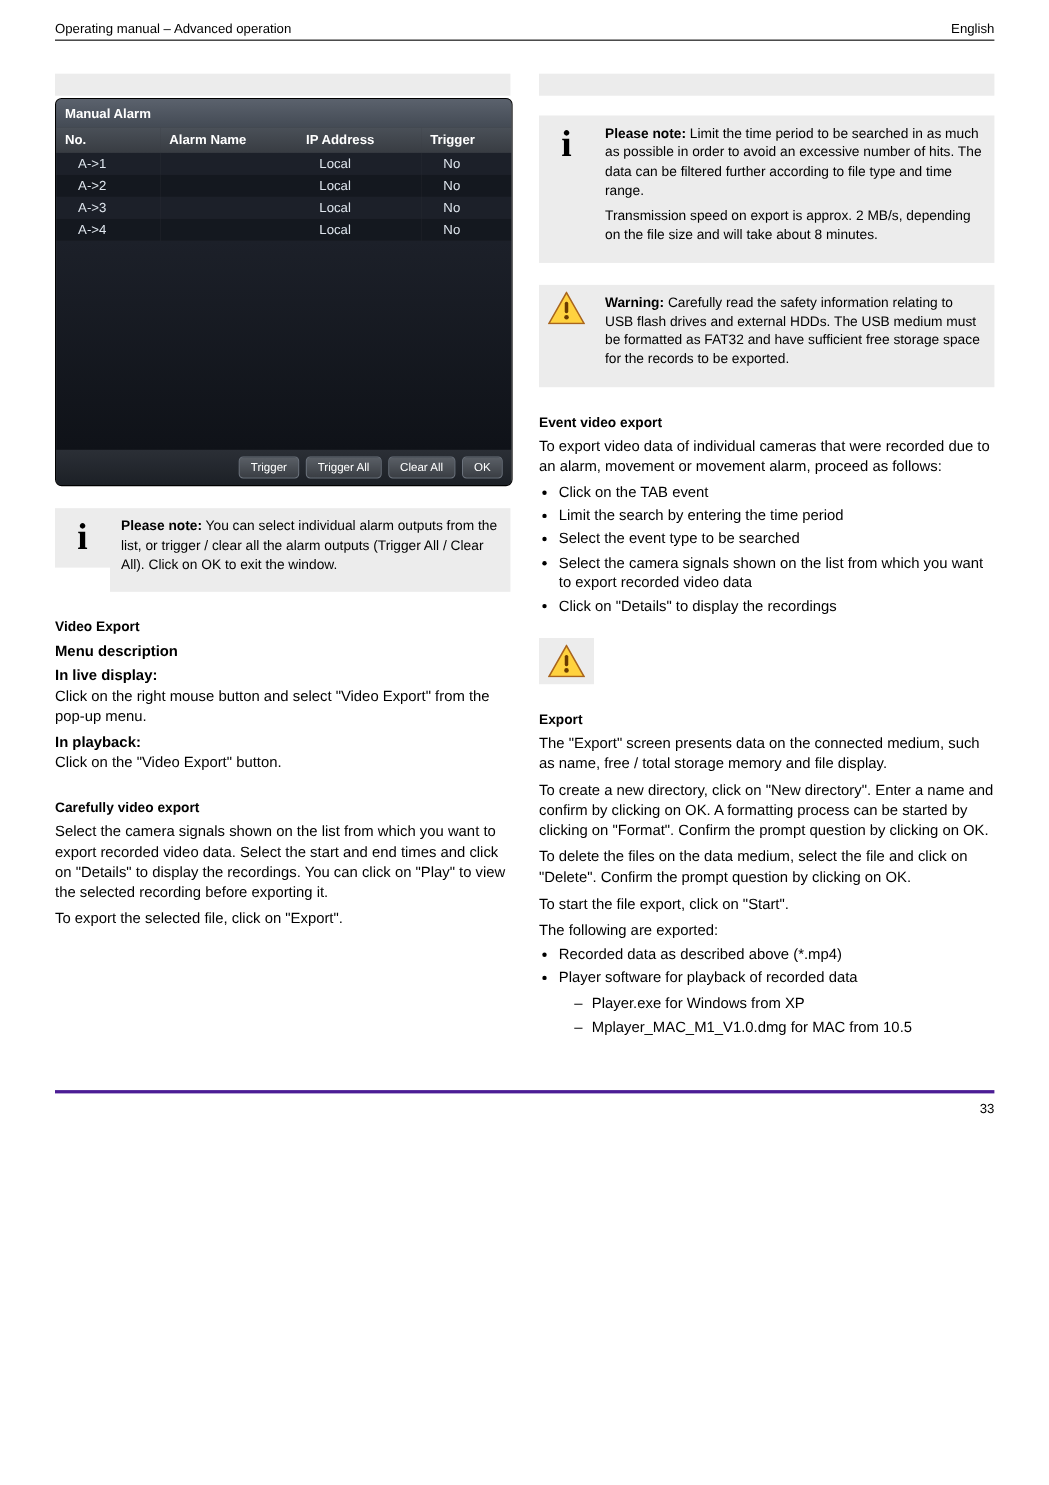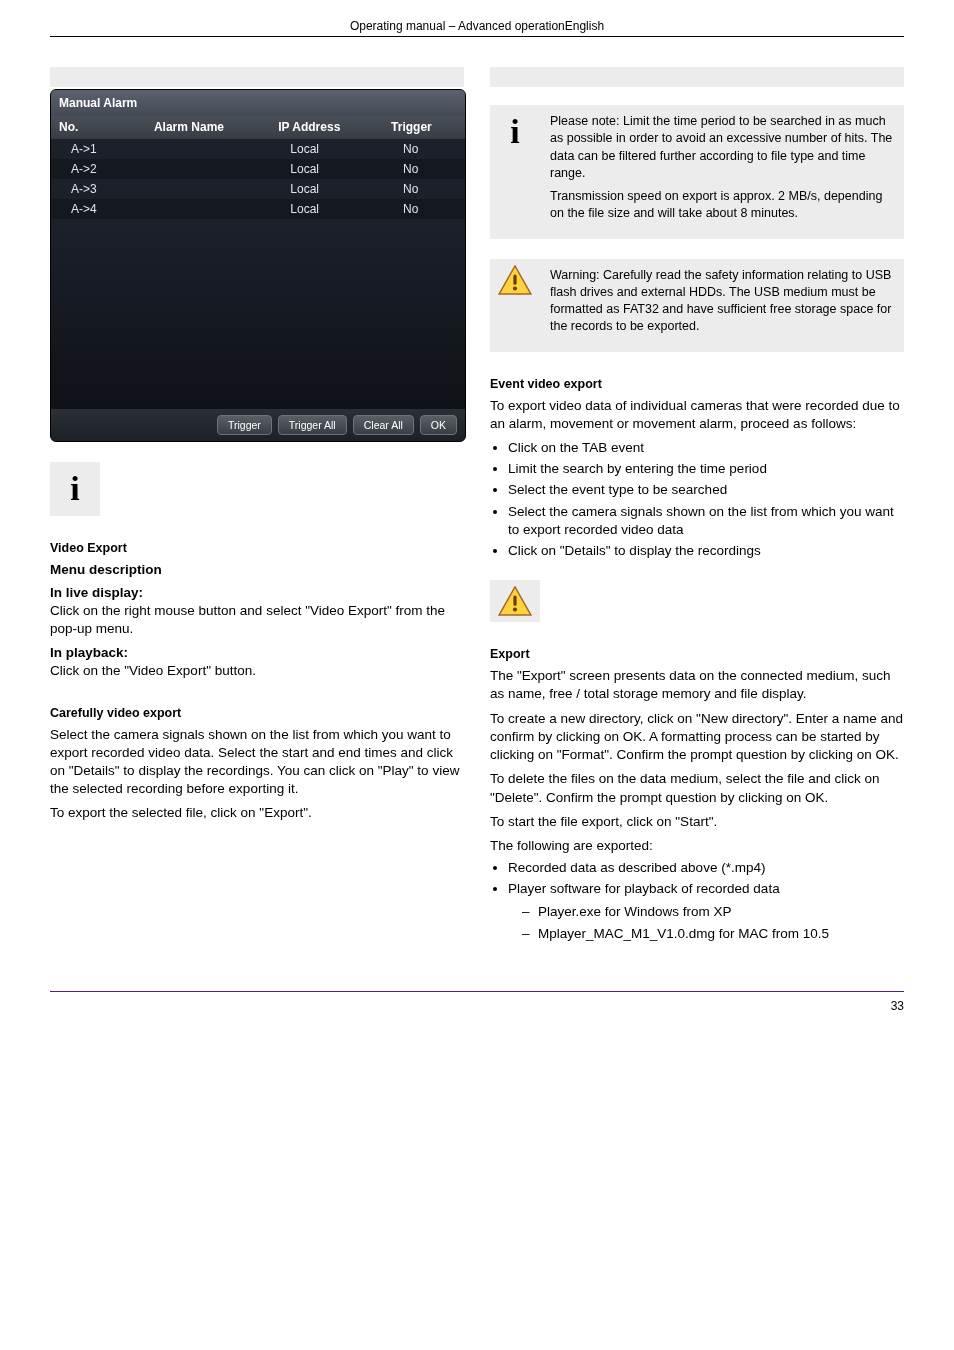--- a/index.html
+++ b/index.html
@@ -19,39 +19,39 @@
   .mtable tbody tr:nth-child(even) td{background:#14181f}
   .mtable tbody tr:nth-child(odd) td{background:#1c2029}
   .mblank{height:190px;background:linear-gradient(#1c2029,#0f1218)}
   .mbtns{display:flex;justify-content:flex-end;gap:6px;padding:6px 8px;background:linear-gradient(#2b2f36,#1c2026)}
   .mbtn{background:linear-gradient(#5a5f66,#3a3e44);color:#fff;border:1px solid #6b727c;border-radius:4px;padding:2px 10px;font-size:10.5px}
   .notice{display:flex;align-items:flex-start;margin-top:20px}
   .notice .iconcell{width:50px;flex:0 0 50px;display:flex;justify-content:center;align-items:flex-start;background:#ececec;padding:10px 0}
   .notice .iconcell.caution{padding:6px 0}
   .notice .body{flex:1;background:#ececec;padding:8px 10px 10px 10px;font-size:12.5px;line-height:1.38}
   .notice .body p{margin:0 0 6px 0}
-  .notice .body b{font-weight:normal}
+  .notice .body b{font-weight:bold}
   .info-i{font-family:Georgia,serif;font-size:34px;font-weight:bold;line-height:1}
   .tri{width:34px;height:30px}
   h3.sec{font-size:12.5px;font-weight:bold;margin:24px 0 4px 0}
   p{margin:0 0 6px 0}
   p.tight{margin:0 0 4px 0}
   .bullets{margin:4px 0 8px 0;padding-left:18px}
   .bullets li{margin:0 0 3px 0}
   .sublist{margin:4px 0 0 14px;padding:0;list-style:none}
   .sublist li{margin:0 0 4px 0;padding-left:16px;position:relative}
   .sublist li:before{content:"–";position:absolute;left:0}
-  .footer{border-top:1px solid #4c1d95;margin-top:40px;padding-top:6px;display:flex;justify-content:space-between;font-size:12px}
+  .footer{border-top:3px solid #4c1d95;margin-top:40px;padding-top:6px;display:flex;justify-content:space-between;font-size:12px}
   .bold{font-weight:bold}
 </style>
 </head>
 <body>
 <div class="page">
 
-<div style="display:flex;justify-content:center;font-size:12px;margin-bottom:2px">
+<div style="display:flex;justify-content:space-between;font-size:12px;margin-bottom:2px">
   <span>Operating manual – Advanced operation</span>
   <span>English</span>
 </div>
 <div class="topline"></div>
 
 <div class="cols">
 
   <div class="col">
     <div class="shade shade-wide"></div>
 
@@ -101,20 +101,23 @@
           <span class="mbtn">Clear All</span>
           <span class="mbtn">OK</span>
         </div>
       </div>
     </div>
 
     <div class="notice">
       <div class="iconcell">
             <span class="info-i">i</span>
           </div>
+      <div class="body">
+        <p><b>Please note:</b><span> You can select individual alarm outputs from the list, or trigger / clear all the alarm outputs (Trigger All / Clear All). Click on OK to exit the window.</span></p>
+      </div>
     </div>
 
     <h3 class="sec">Video Export</h3>
     <p class="bold tight">Menu description</p>
     <p><span class="bold">In live display:</span><br><span>Click on the right mouse button and select "Video Export" from the pop-up menu.</span></p>
     <p><span class="bold">In playback:</span><br><span>Click on the "Video Export" button.</span></p>
 
     <h3 class="sec">Carefully video export</h3>
     <p>Select the camera signals shown on the list from which you want to export recorded video data. Select the start and end times and click on "Details" to display the recordings. You can click on "Play" to view the selected recording before exporting it.</p>
     <p>To export the selected file, click on "Export".</p>

